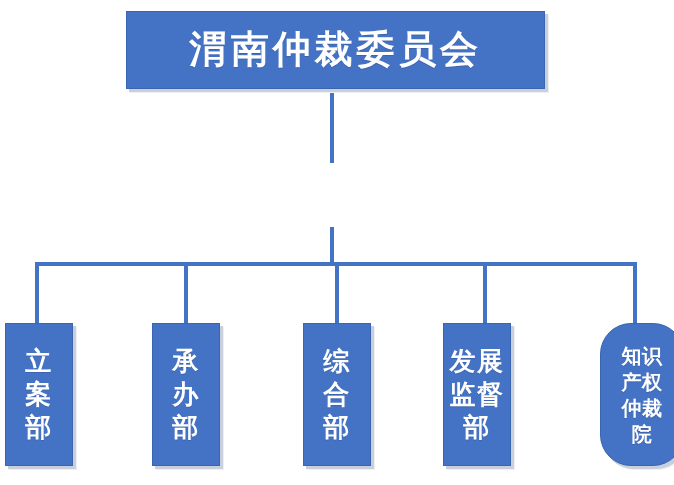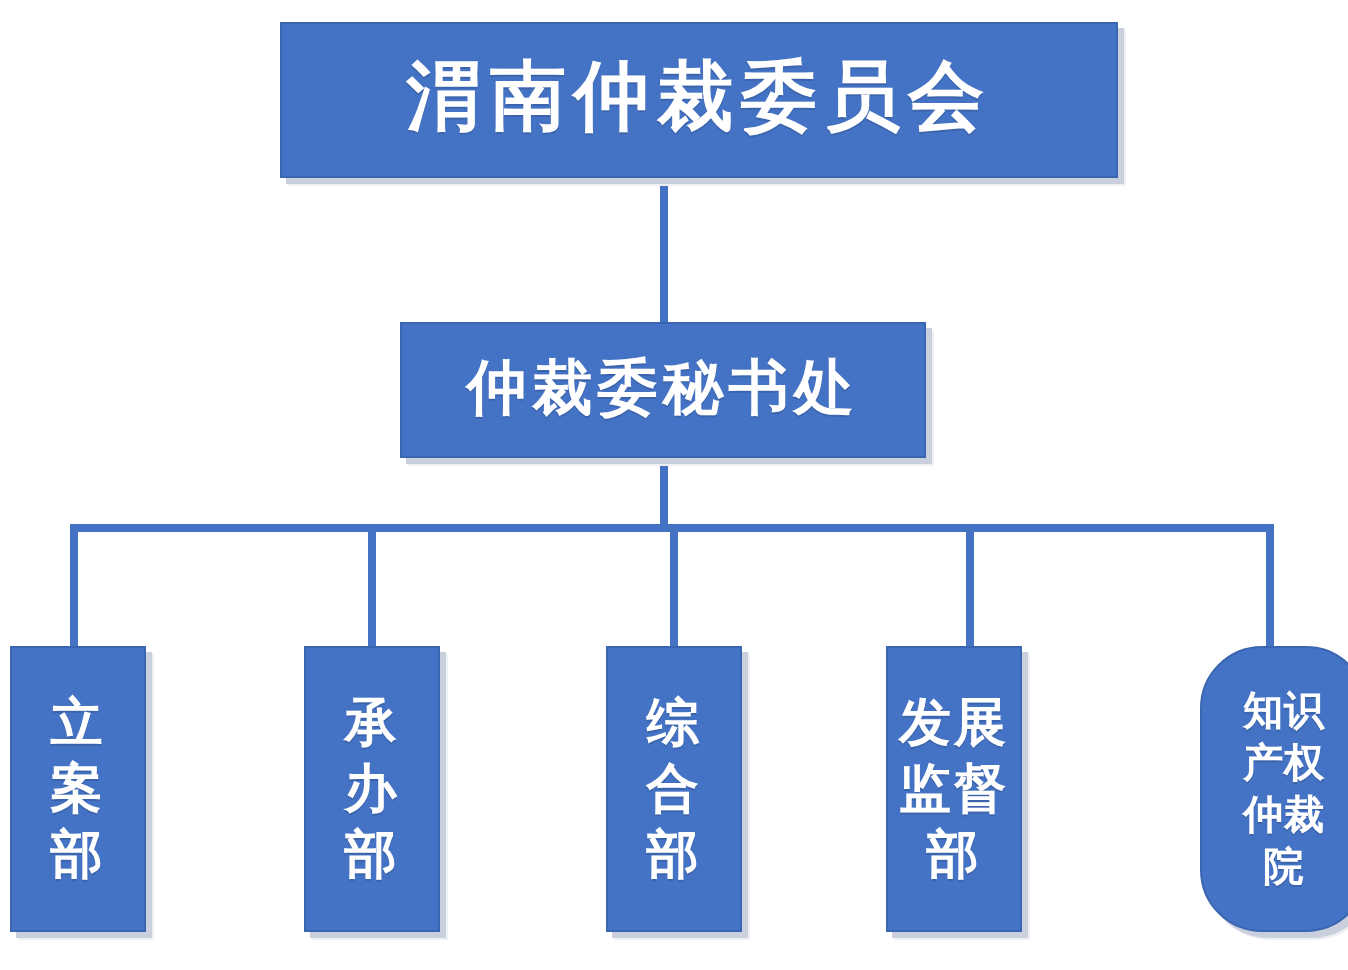--- a/index.html
+++ b/index.html
@@ -38,21 +38,20 @@
     letter-spacing: 0.06em;
     text-shadow: 0 1px 0 rgba(0,0,0,0.12);
   }
 
   
   #node-root {
     left: 126px;
     top: 11px;
     width: 419px;
     height: 78px;
-    margin-left: 14px;
   }
   #node-root .label {
     font-size: 38px;
     letter-spacing: 0.10em;
   }
 
   
   #node-secretariat {
     left: 200px;
     top: 161px;
@@ -120,23 +119,20 @@
   <div class="conn conn-v" id="conn-leaf-0"></div>
   <div class="conn conn-v" id="conn-leaf-1"></div>
   <div class="conn conn-v" id="conn-leaf-2"></div>
   <div class="conn conn-v" id="conn-leaf-3"></div>
   <div class="conn conn-v" id="conn-leaf-4"></div>
 
   <div class="node" id="node-root">
     <span class="label">渭南仲裁委员会</span>
   </div>
 
-  <div class="node" id="node-secretariat">
-    <span class="label">仲裁委秘书处</span>
-  </div>
 
   <div class="node leaf" id="node-leaf-0">
     <span class="label">立
 案
 部</span>
   </div>
   <div class="node leaf" id="node-leaf-1">
     <span class="label">承
 办
 部</span>

